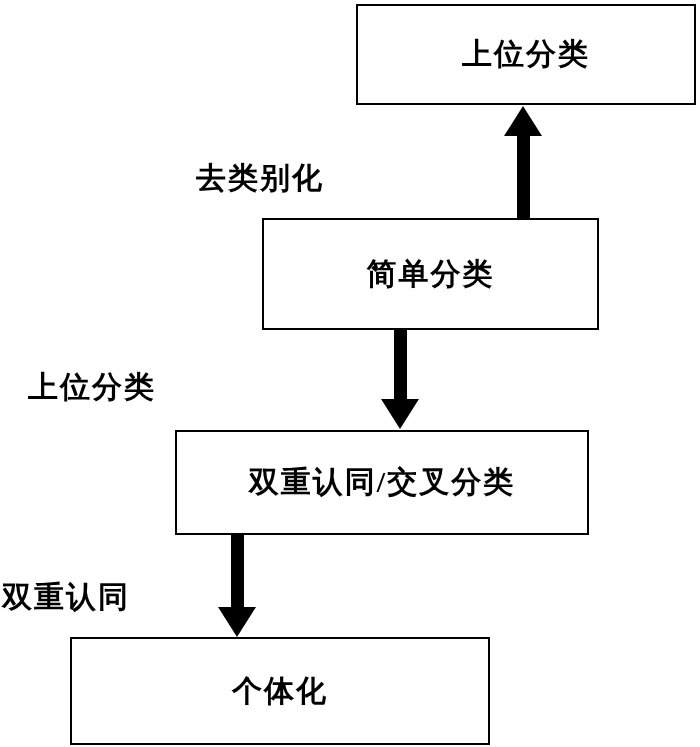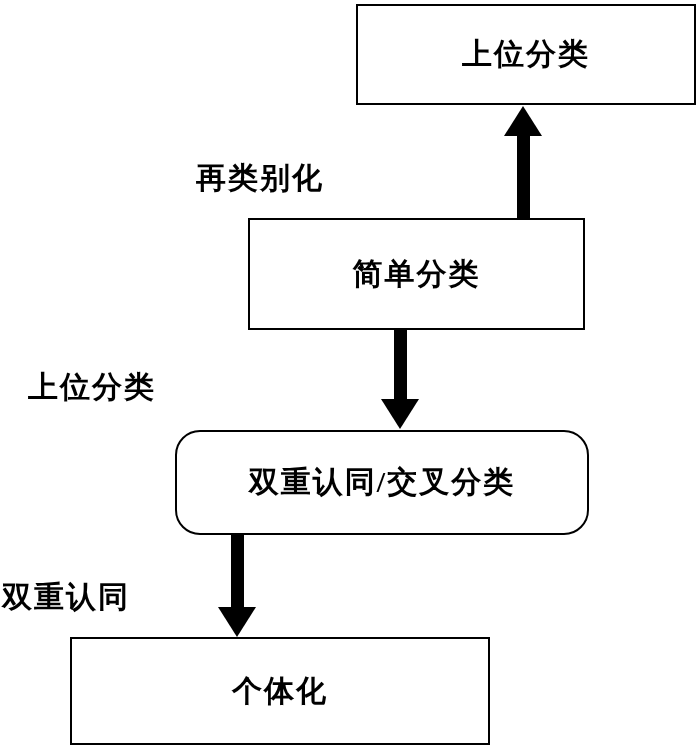--- a/index.html
+++ b/index.html
@@ -26,22 +26,22 @@
     background: #fff;
     display: flex;
     align-items: center;
     justify-content: center;
     font-size: 30px;
     font-weight: bold;
     letter-spacing: 2px;
     box-sizing: border-box;
   }
   .box1 { left: 356px; top: 4px;   width: 340px; height: 101px; }
-  .box2 { left: 248px; top: 218px; width: 337px; height: 112px; }
-  .box3 { left: 175px; top: 430px; width: 414px; height: 105px; border-radius: 25px; }
+  .box2 { left: 262px; top: 218px; width: 337px; height: 112px; }
+  .box3 { left: 175px; top: 430px; width: 414px; height: 105px; }
   .box4 { left: 70px;  top: 637px; width: 420px; height: 108px; }
 
   .flabel {
     position: absolute;
     font-size: 30px;
     font-weight: bold;
     letter-spacing: 2px;
     white-space: nowrap;
   }
   .l1 { left: 196px; top: 158px; }
@@ -105,17 +105,17 @@
   <div class="arrow a2">
     <div class="shaft"></div>
     <div class="head-down"></div>
   </div>
 
   <div class="arrow a3">
     <div class="shaft"></div>
     <div class="head-down"></div>
   </div>
 
-  <div class="flabel l1">再类别化</div>
+  <div class="flabel l1">去类别化</div>
   <div class="flabel l2">上位分类</div>
   <div class="flabel l3">双重认同</div>
 
 </div>
 
 </body></html>

